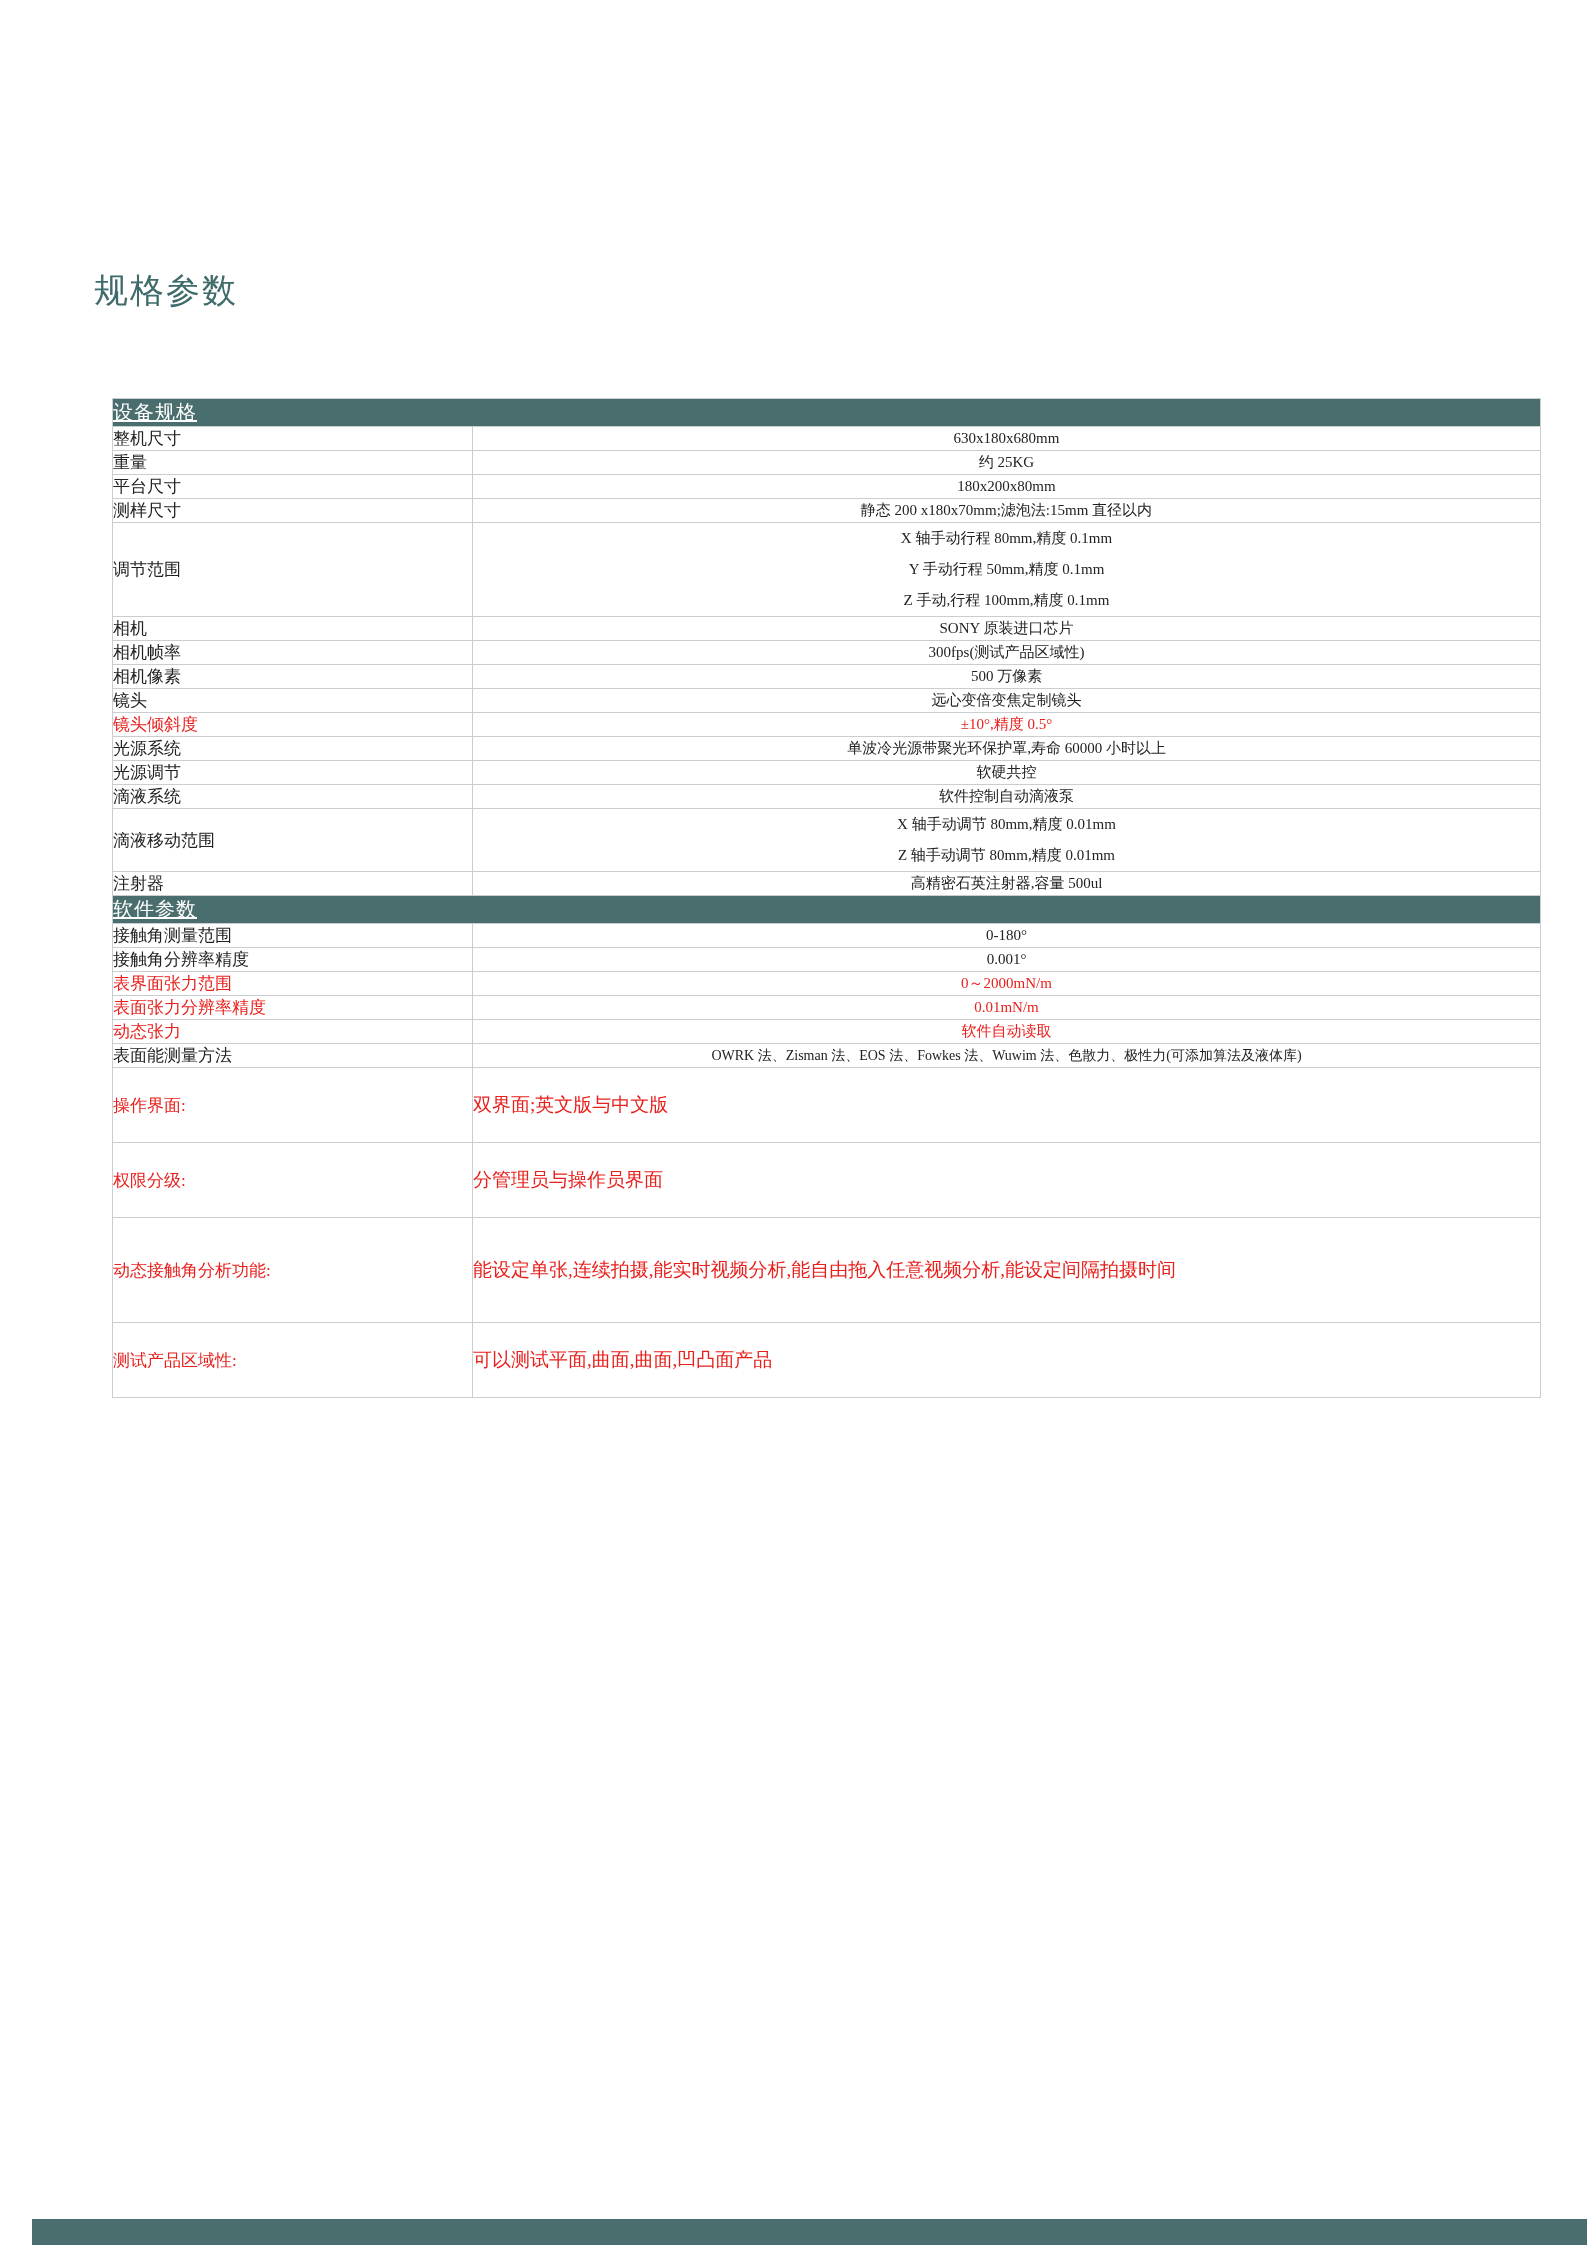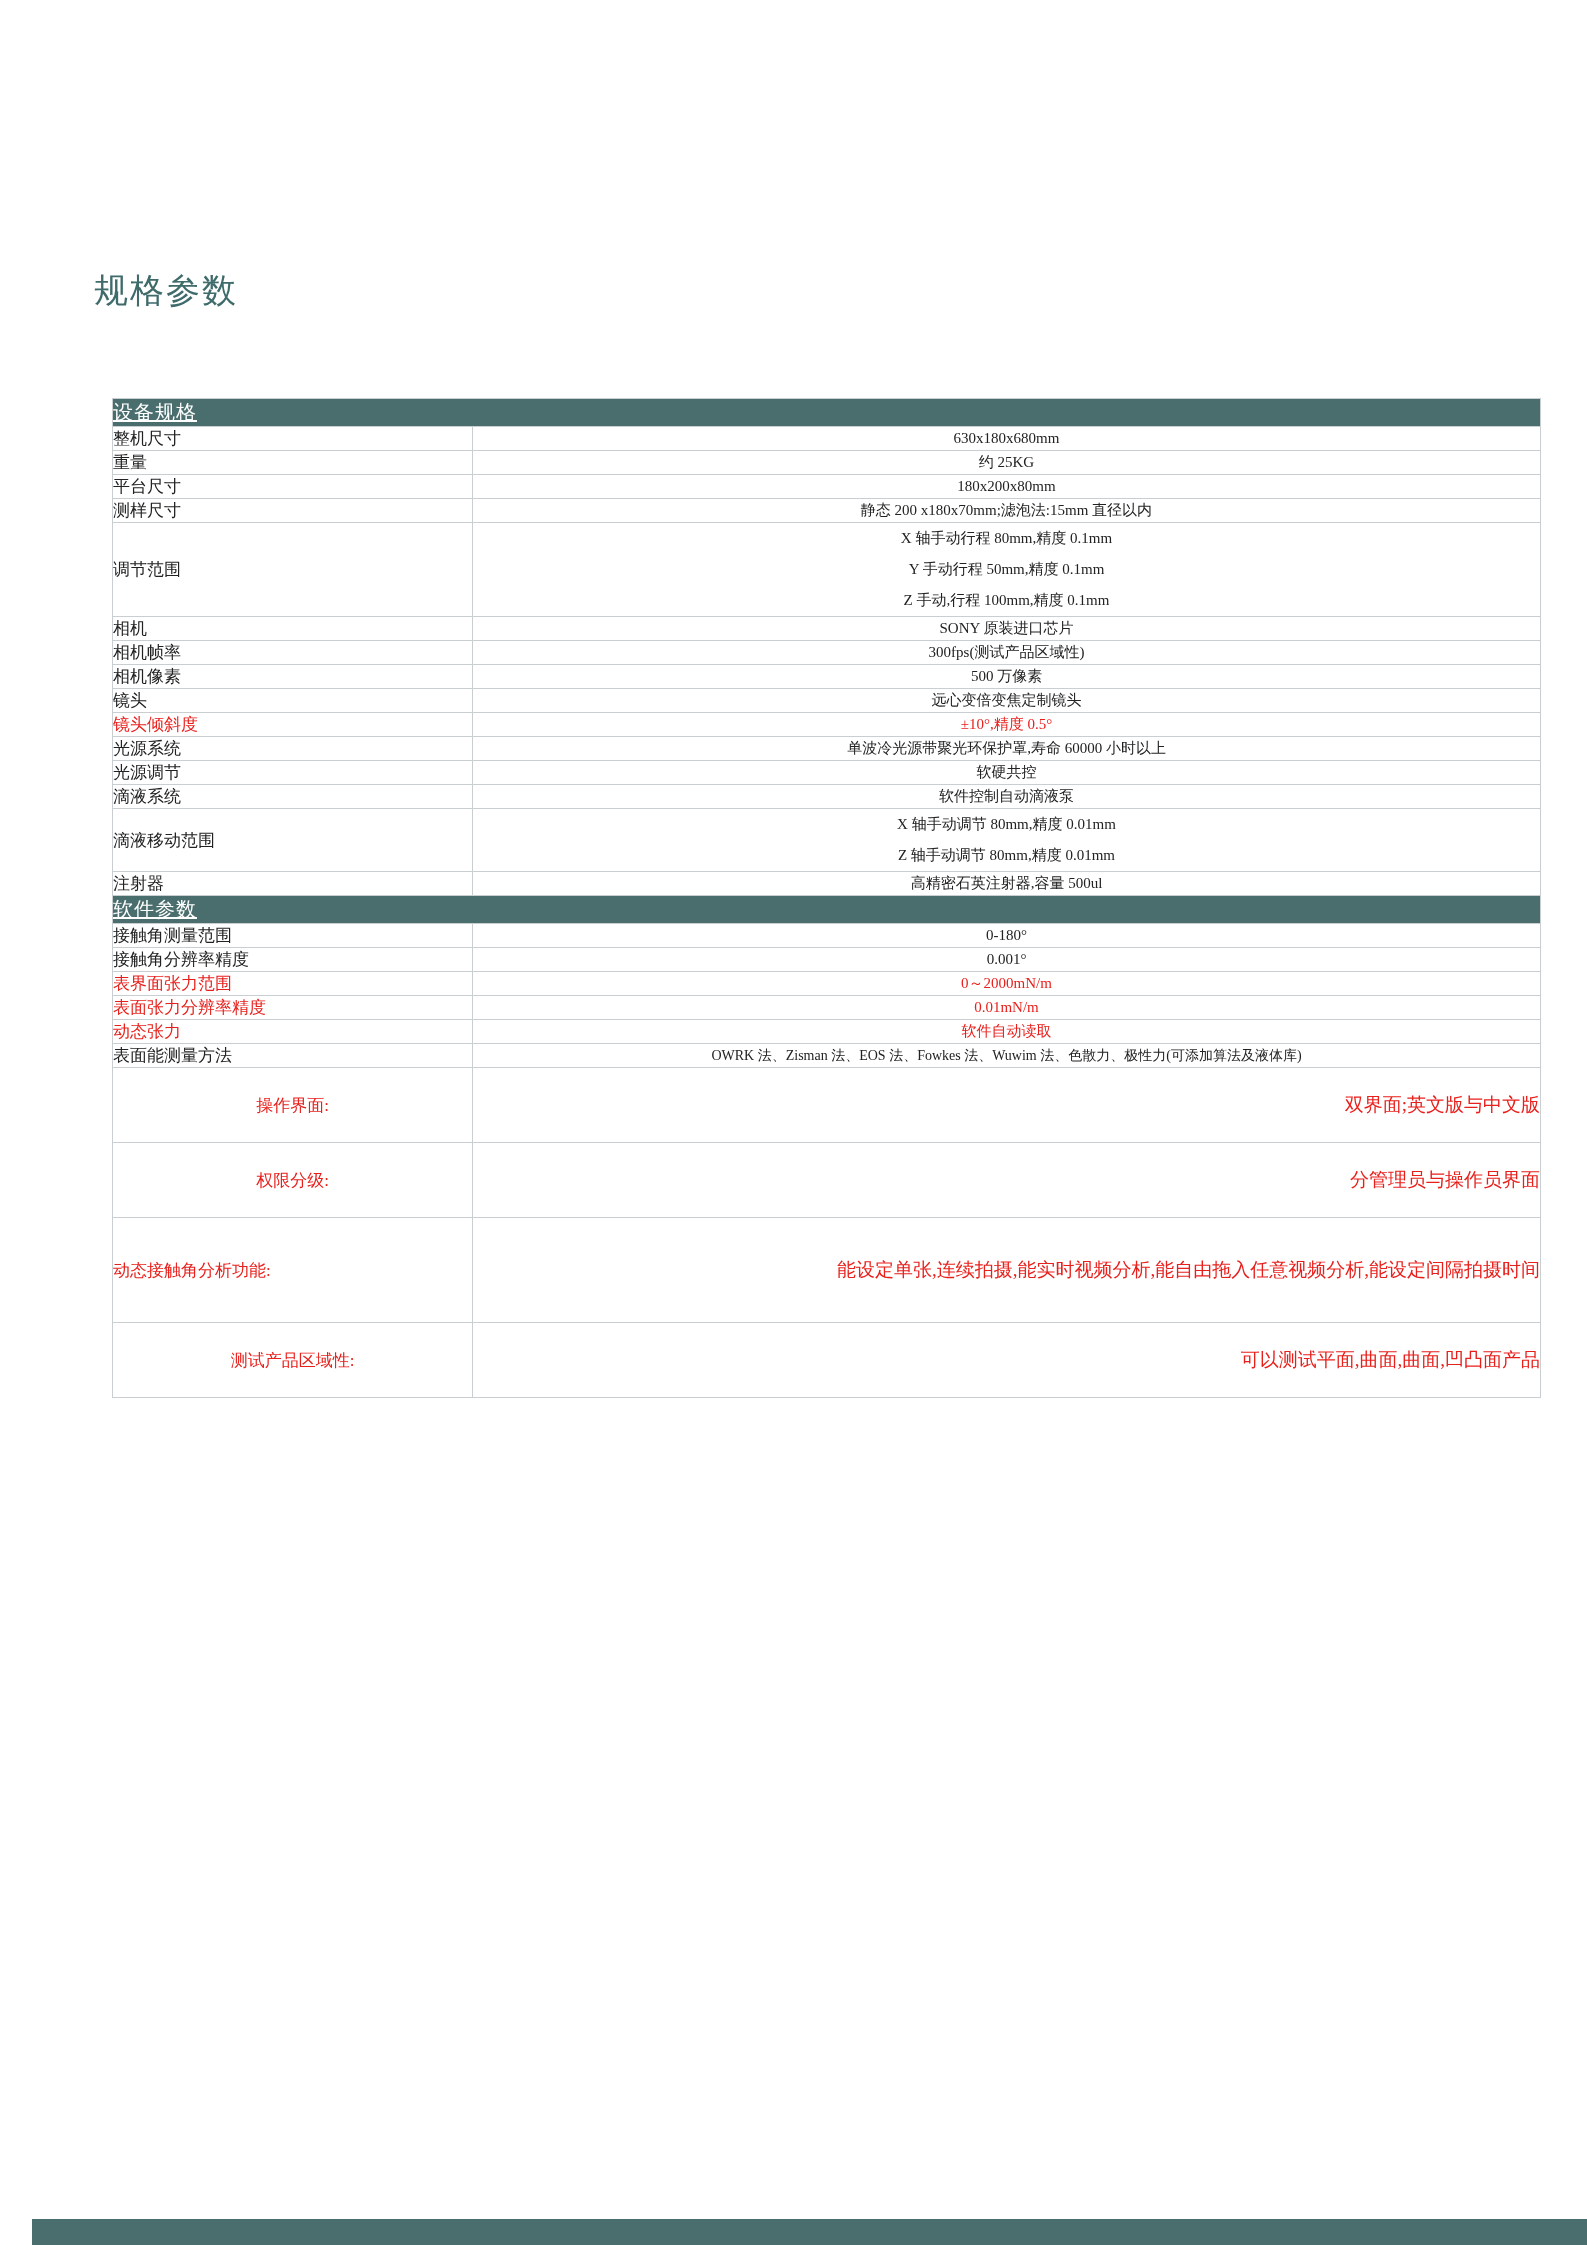--- a/index.html
+++ b/index.html
@@ -62,35 +62,34 @@
     font-size: 17px;
     color: #222;
   }
   td.value {
     padding: 9px 14px;
     font-size: 15px;
     text-align: center;
     color: #222;
   }
   td.value.left {
-    text-align: right;
+    text-align: left;
     font-size: 19px;
   }
   .red {
     color: #e8201c;
   }
   td.label.red, td.value.red {
     color: #e8201c;
   }
   .multiline div {
     padding: 6px 0;
   }
   td.tall {
     height: 74px;
-    text-align: center;
   }
   .bottombar {
     position: absolute;
     left: 0;
     bottom: 0;
     width: 1587px;
     height: 26px;
     background: #4a6e6e;
   }
   .softlabel {

